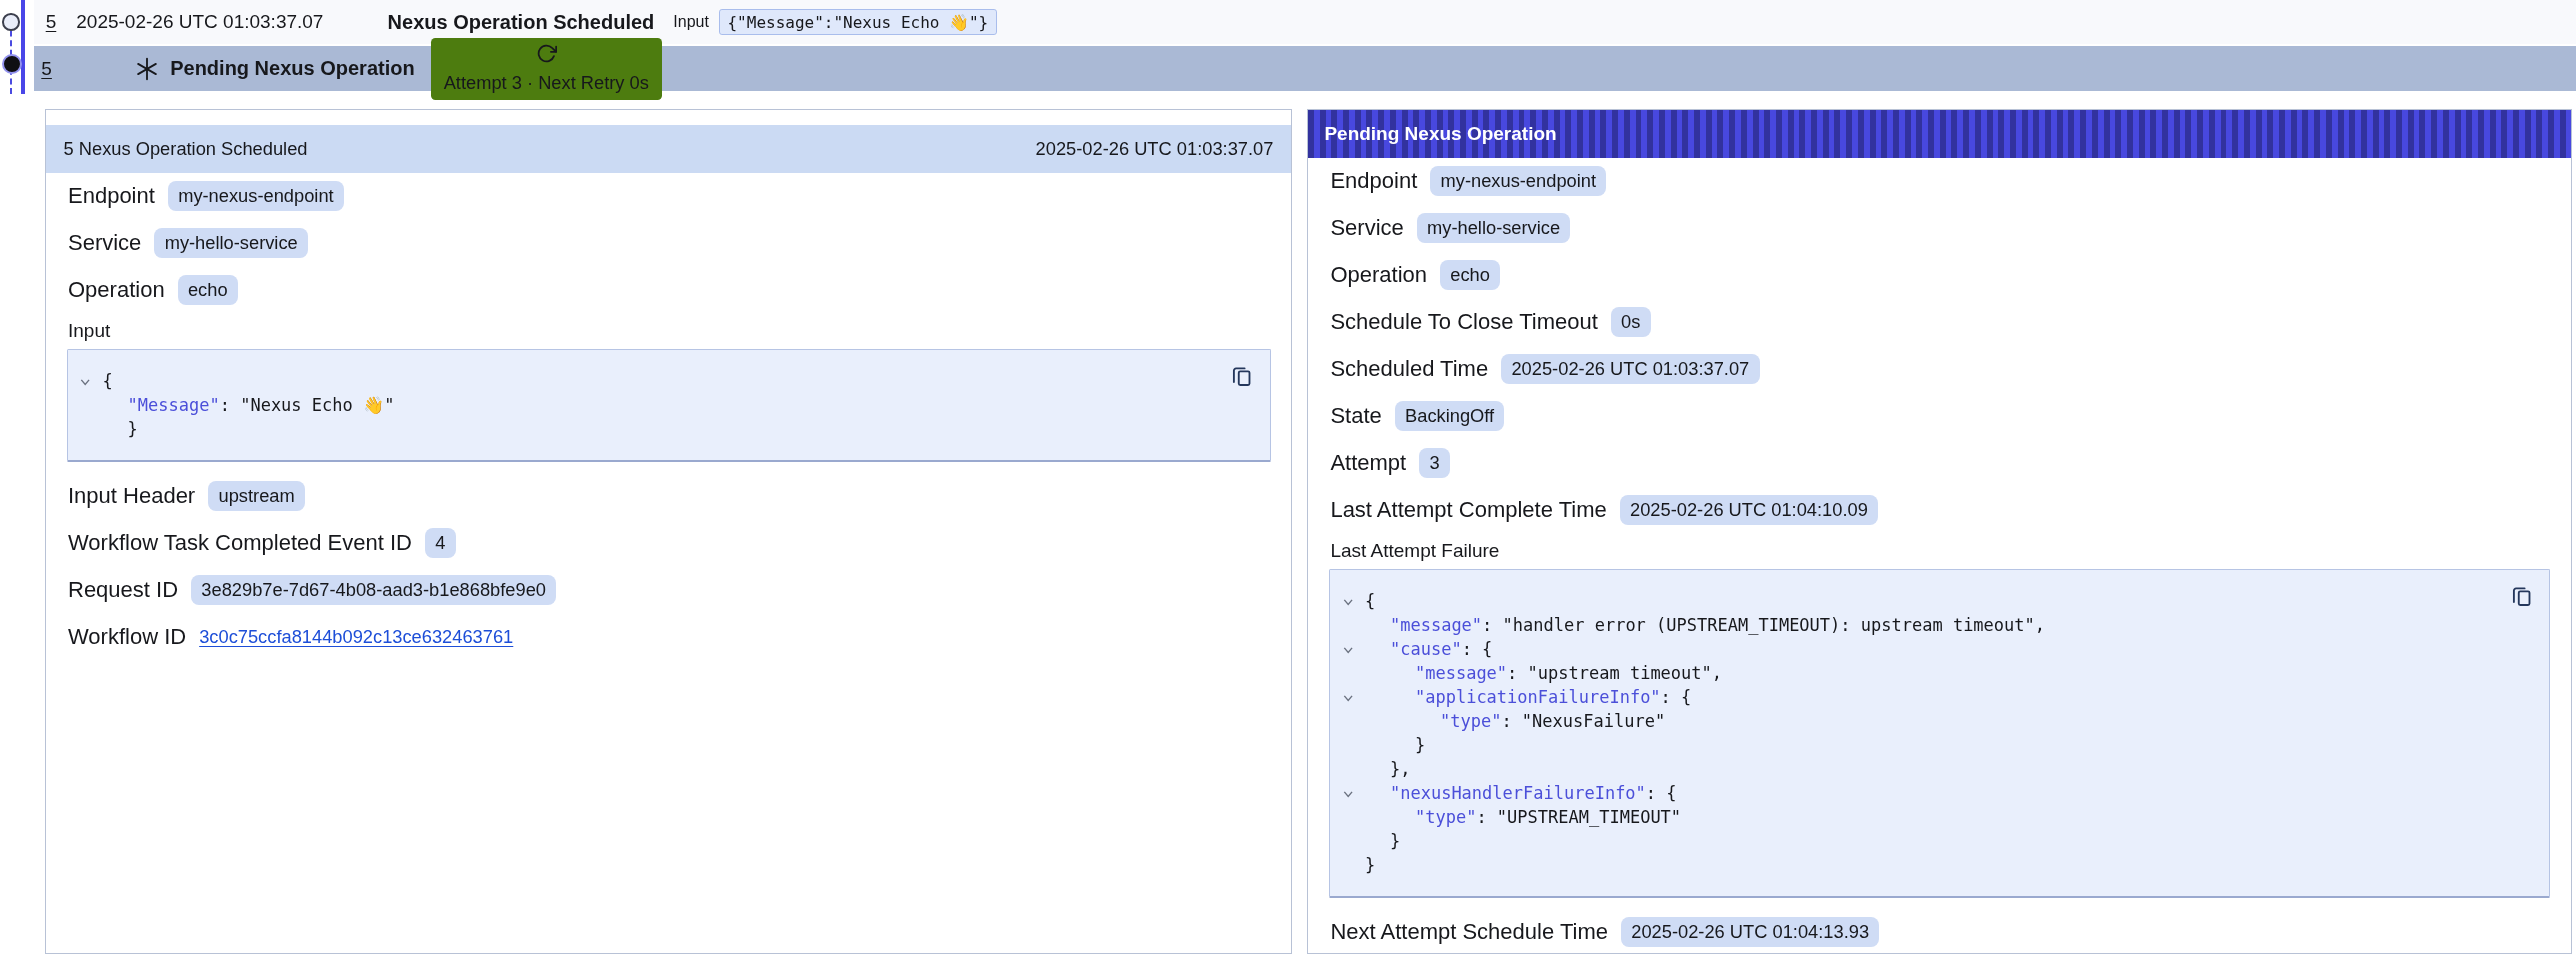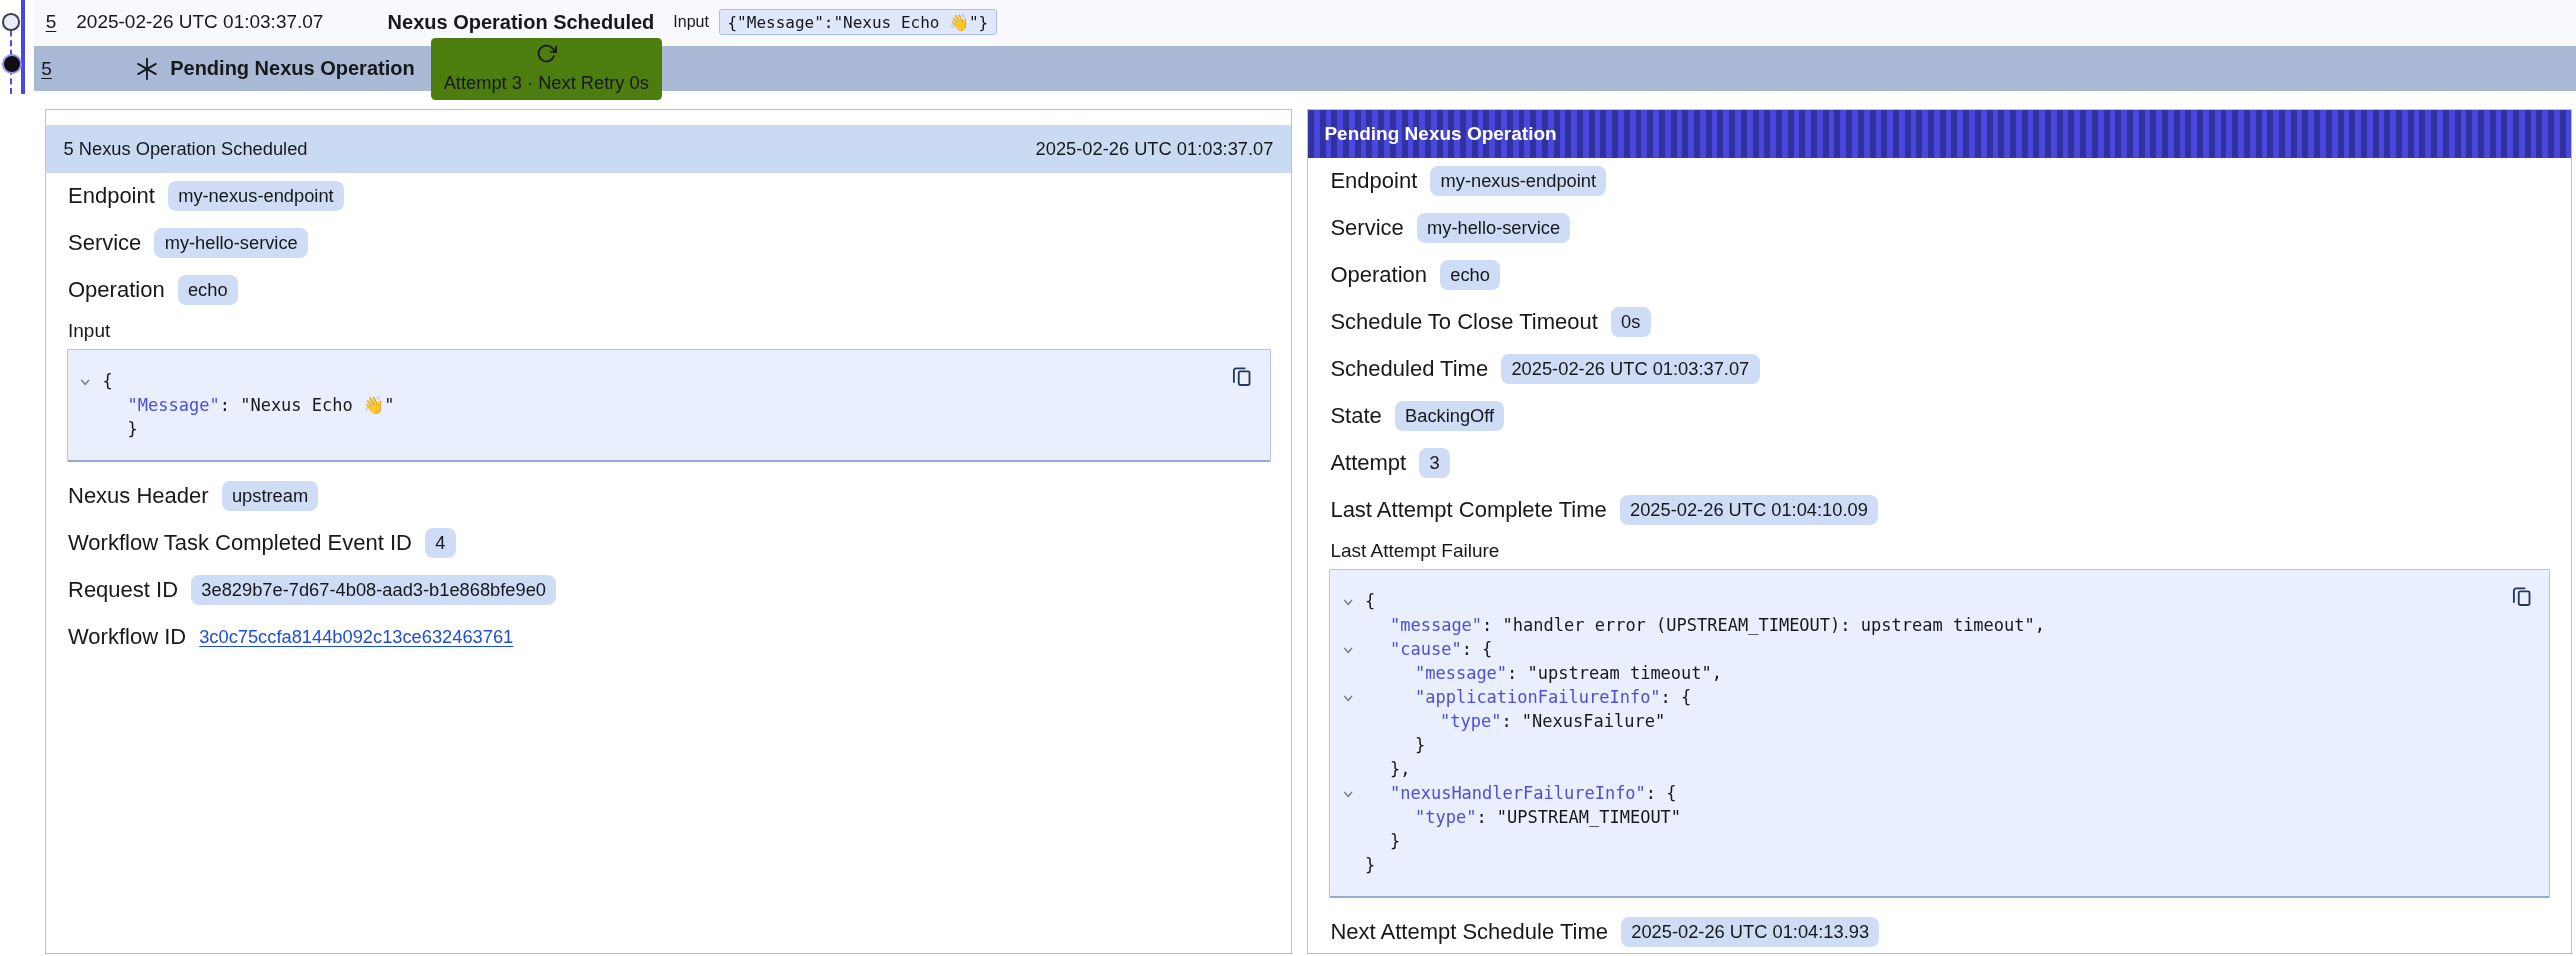--- a/index.html
+++ b/index.html
@@ -145,21 +145,21 @@
             <div class="code-line">
               <span class="chev"></span>
               <span class="code-text" style="padding-left: 25px;"><span class="key">"Message"</span><span class="rest">: "Nexus Echo 👋"</span></span>
             </div>
             <div class="code-line">
               <span class="chev"></span>
               <span class="code-text" style="padding-left: 25px;"><span class="rest">}</span></span>
             </div>
           </div>
           <div class="field-row">
-            <span class="field-label">Nexus Header</span>
+            <span class="field-label">Input Header</span>
             <span class="badge">upstream</span>
           </div>
           <div class="field-row">
             <span class="field-label">Workflow Task Completed Event ID</span>
             <span class="badge">4</span>
           </div>
           <div class="field-row">
             <span class="field-label">Request ID</span>
             <span class="badge">3e829b7e-7d67-4b08-aad3-b1e868bfe9e0</span>
           </div>

